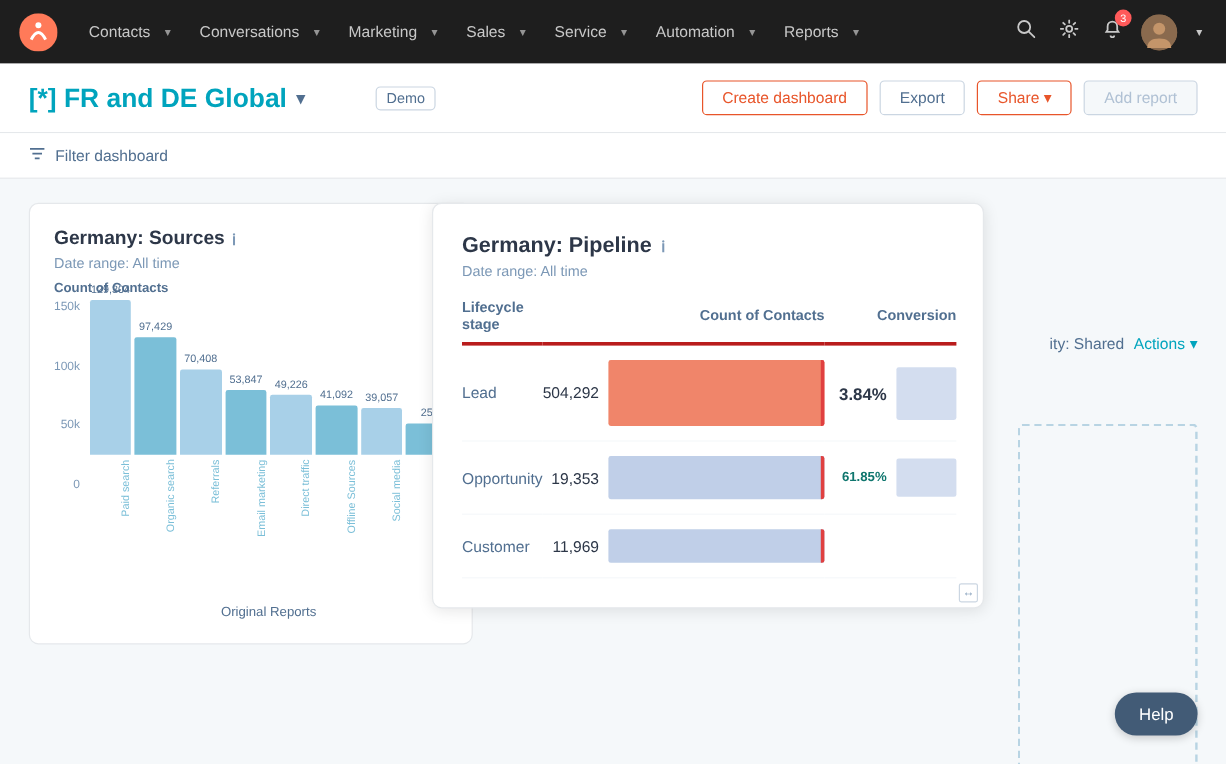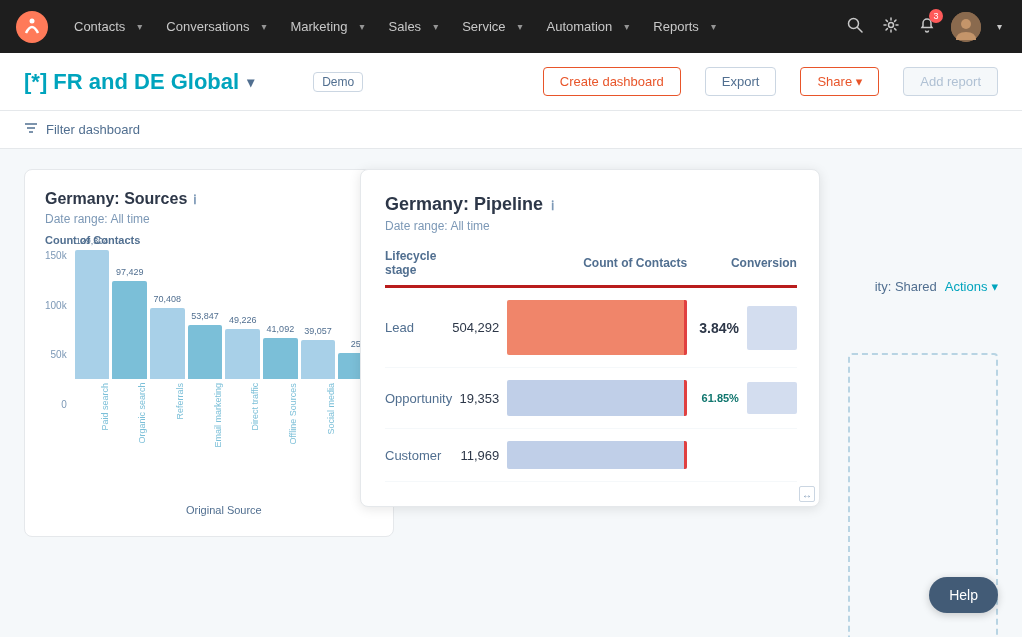--- a/index.html
+++ b/index.html
@@ -79,21 +79,21 @@
       font-size: 12px;
       color: #516f90;
       border: 1px solid #cbd6e2;
       border-radius: 4px;
       padding: 2px 8px;
       font-weight: 400;
       margin-left: 47px;
     }
     .sub-header-actions {
       margin-left: auto;
-      display: flex; gap: 24px;
+      display: flex; gap: 10px;
     }
     .btn {
       padding: 6px 16px;
       border-radius: 4px;
       font-size: 13px;
       font-weight: 500;
       cursor: pointer;
       border: 1px solid;
     }
     .btn-outline-orange { color: #e8552a; border-color: #e8552a; background: white; }
@@ -497,21 +497,21 @@
 
           <div style="flex: 1 1 0%; font-size: 9px; color: rgb(123, 191, 216); writing-mode: vertical-lr; transform: rotate(180deg); text-align: right; padding-top: 4px; min-width: 20px;">Paid search</div>
               <div style="flex: 1 1 0%; font-size: 9px; color: rgb(123, 191, 216); writing-mode: vertical-lr; transform: rotate(180deg); text-align: right; padding-top: 4px; min-width: 20px;">Organic search</div>
               <div style="flex: 1 1 0%; font-size: 9px; color: rgb(123, 191, 216); writing-mode: vertical-lr; transform: rotate(180deg); text-align: right; padding-top: 4px; min-width: 20px;">Referrals</div>
               <div style="flex: 1 1 0%; font-size: 9px; color: rgb(123, 191, 216); writing-mode: vertical-lr; transform: rotate(180deg); text-align: right; padding-top: 4px; min-width: 20px;">Email marketing</div>
               <div style="flex: 1 1 0%; font-size: 9px; color: rgb(123, 191, 216); writing-mode: vertical-lr; transform: rotate(180deg); text-align: right; padding-top: 4px; min-width: 20px;">Direct traffic</div>
               <div style="flex: 1 1 0%; font-size: 9px; color: rgb(123, 191, 216); writing-mode: vertical-lr; transform: rotate(180deg); text-align: right; padding-top: 4px; min-width: 20px;">Offline Sources</div>
               <div style="flex: 1 1 0%; font-size: 9px; color: rgb(123, 191, 216); writing-mode: vertical-lr; transform: rotate(180deg); text-align: right; padding-top: 4px; min-width: 20px;">Social media</div>
               <div style="flex: 1 1 0%; font-size: 9px; color: rgb(123, 191, 216); writing-mode: vertical-lr; transform: rotate(180deg); text-align: right; padding-top: 4px; min-width: 20px;">Other campaigns</div>
             </div>
-          <div class="chart-x-title">Original Source</div>
+          <div class="chart-x-title">Original Reports</div>
         </div>
       </div>
     </div>
 
     <div class="pipeline-overlay">
       <div class="pipeline-title">
         <span>Germany: Pipeline</span>
         <span class="info-icon">ℹ</span>
       </div>
       <div class="pipeline-date">Date range: All time</div>

